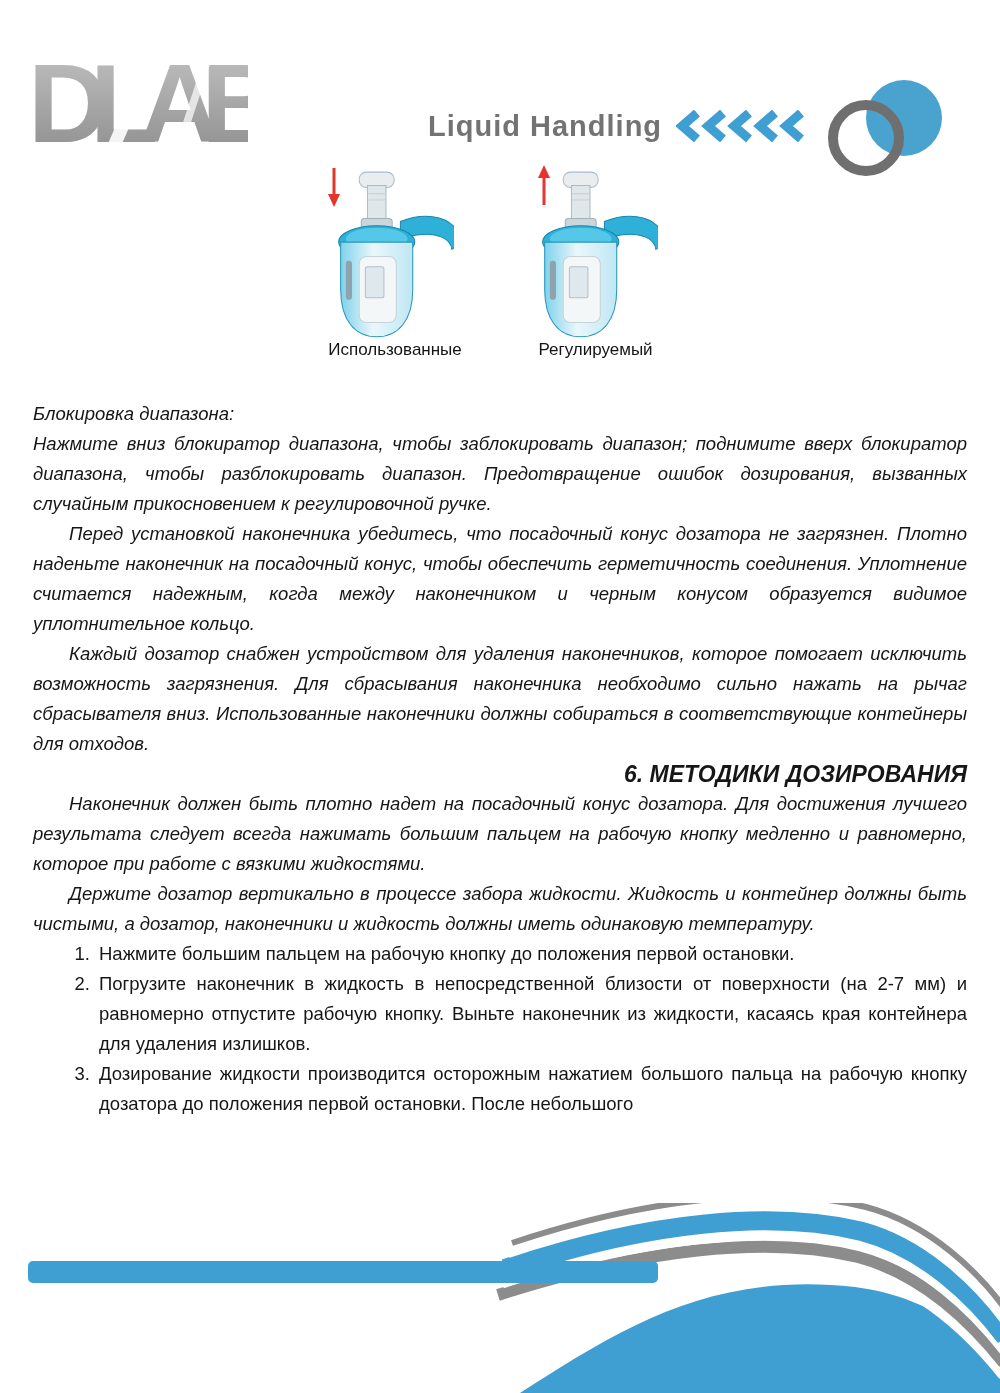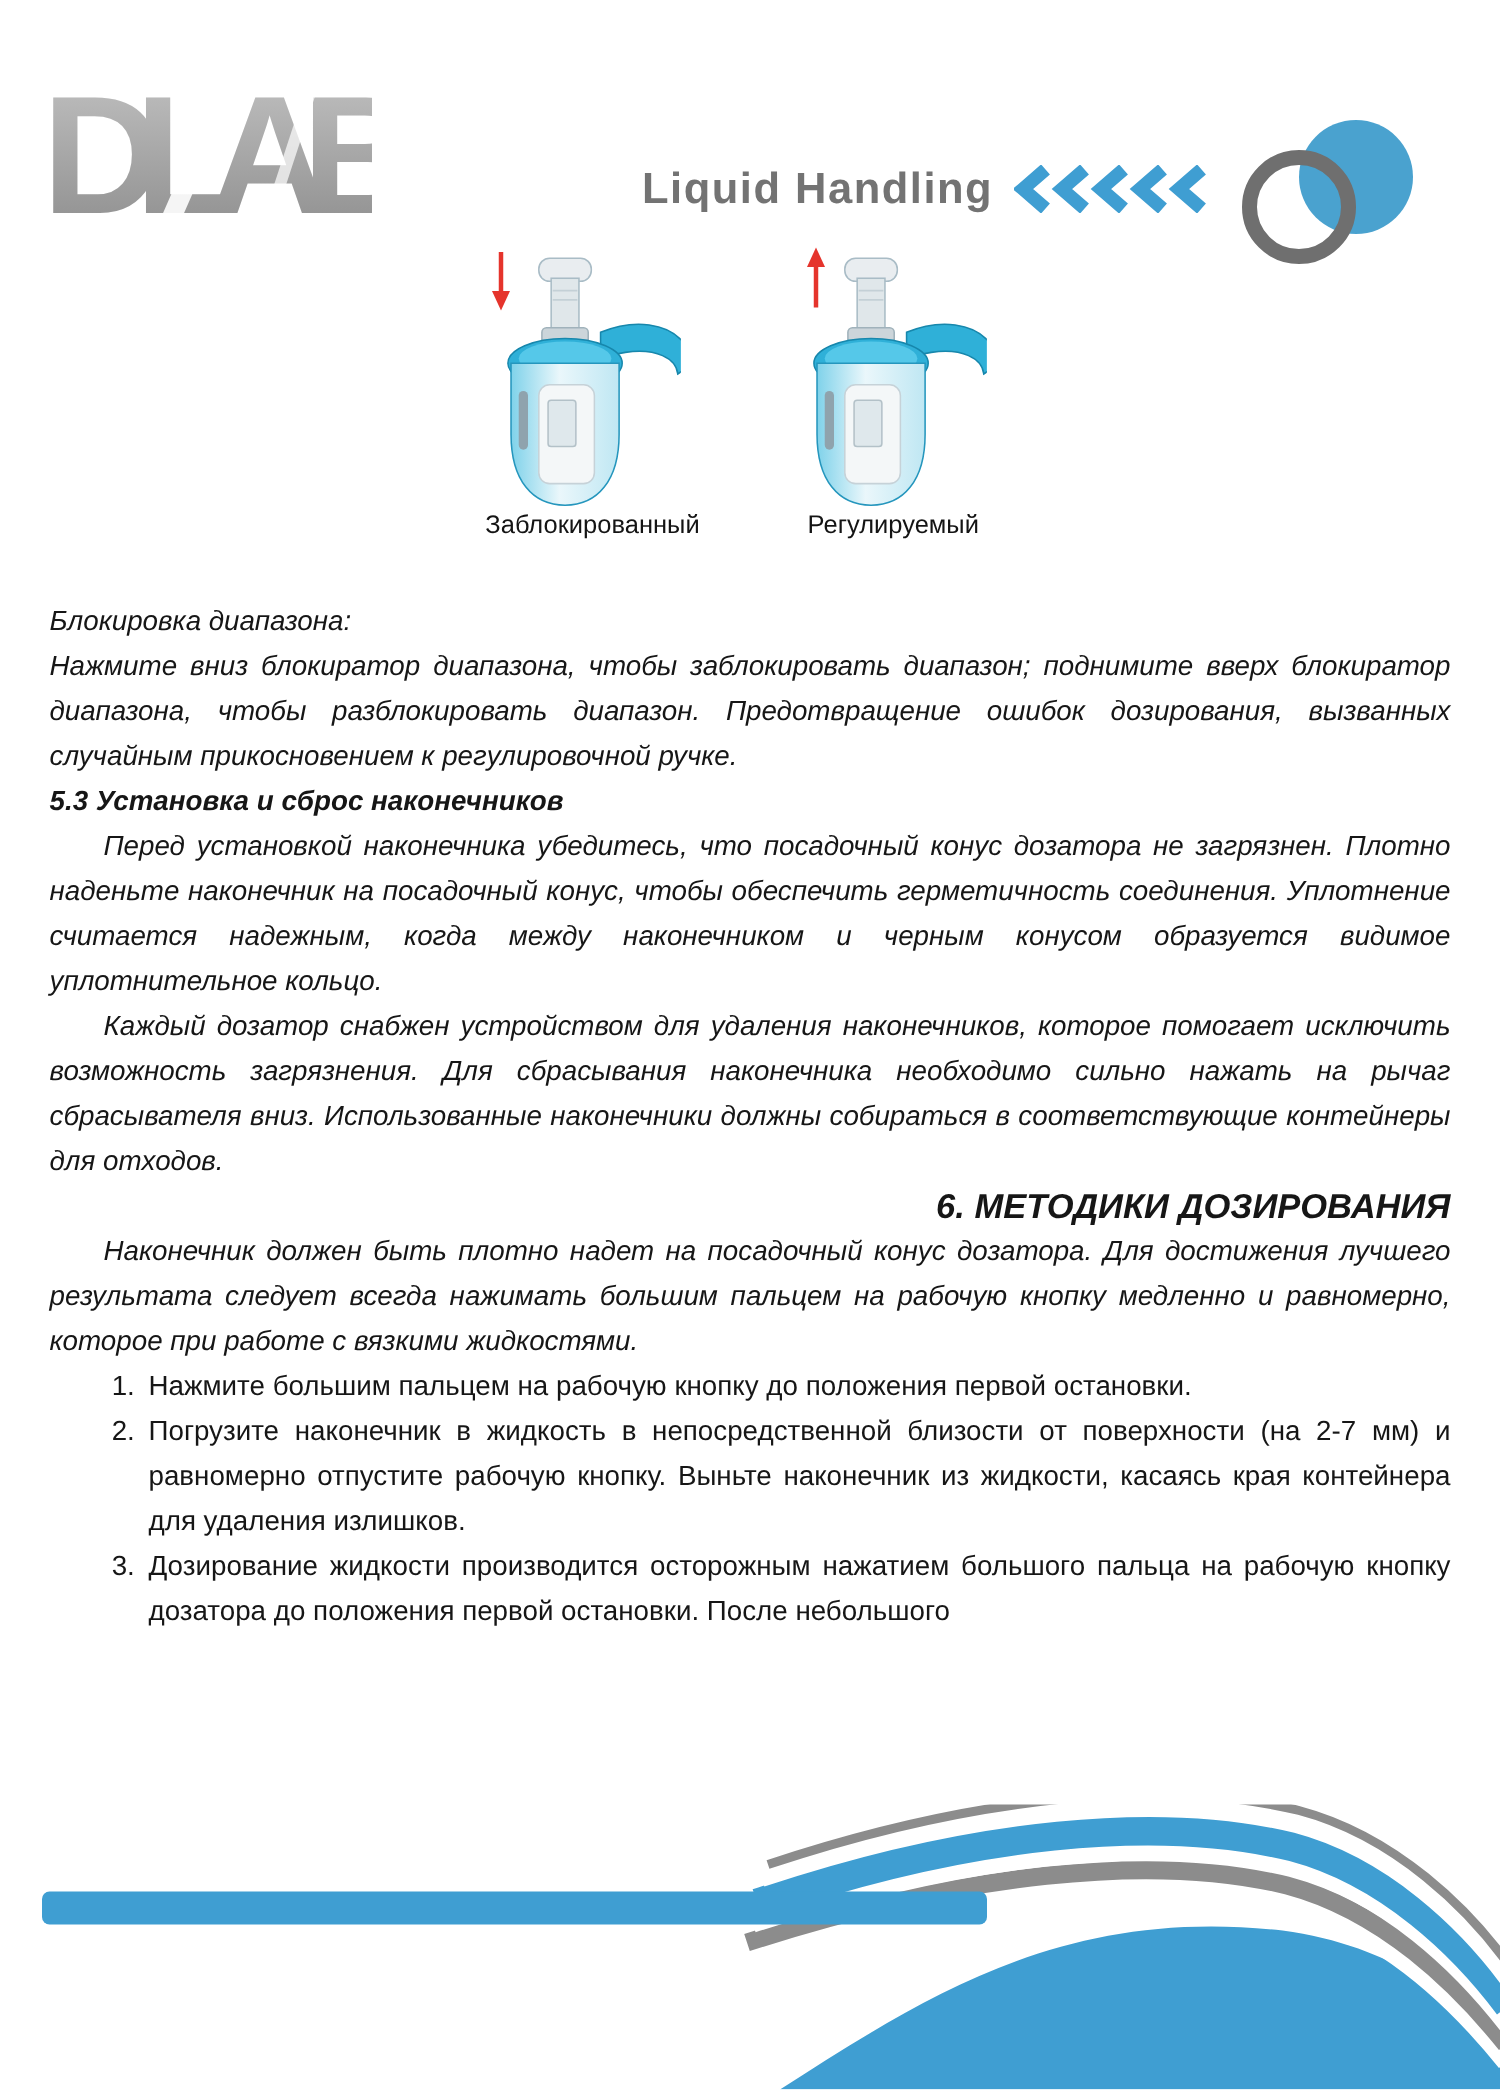--- a/index.html
+++ b/index.html
@@ -118,35 +118,35 @@
 
 <svg class="abs fig-arrow" style="left:326px;top:166px" viewBox="0 0 16 42">
   <line x1="8" y1="2" x2="8" y2="30" stroke="#e5342c" stroke-width="3"></line>
   <polygon points="2,28 14,28 8,41" fill="#e5342c"></polygon>
 </svg>
 <svg class="abs fig-arrow" style="left:536px;top:164px" viewBox="0 0 16 42">
   <line x1="8" y1="13" x2="8" y2="41" stroke="#e5342c" stroke-width="3"></line>
   <polygon points="2,14 14,14 8,1" fill="#e5342c"></polygon>
 </svg>
 
-<div class="abs fig-label" style="left:300px;width:190px">Заблокированный</div>
+<div class="abs fig-label" style="left:300px;width:190px">Использованные</div>
 <div class="abs fig-label" style="left:508px;width:175px">Регулируемый</div>
 
 <div class="abs content">
 
   <p>Блокировка диапазона:</p>
   <p>Нажмите вниз блокиратор диапазона, чтобы заблокировать диапазон; поднимите вверх блокиратор диапазона, чтобы разблокировать диапазон. Предотвращение ошибок дозирования, вызванных случайным прикосновением к регулировочной ручке.</p>
 
-  <p class="h-sub">5.3 Установка и сброс наконечников</p>
   <p class="p-indent">Перед установкой наконечника убедитесь, что посадочный конус дозатора не загрязнен. Плотно наденьте наконечник на посадочный конус, чтобы обеспечить герметичность соединения. Уплотнение считается надежным, когда между наконечником и черным конусом образуется видимое уплотнительное кольцо.</p>
   <p class="p-indent">Каждый дозатор снабжен устройством для удаления наконечников, которое помогает исключить возможность загрязнения. Для сбрасывания наконечника необходимо сильно нажать на рычаг сбрасывателя вниз. Использованные наконечники должны собираться в соответствующие контейнеры для отходов.</p>
 
   <p class="h-main">6. МЕТОДИКИ ДОЗИРОВАНИЯ</p>
 
   <p class="p-indent">Наконечник должен быть плотно надет на посадочный конус дозатора.  Для достижения лучшего результата следует всегда нажимать большим пальцем на рабочую кнопку медленно и равномерно, которое при работе с вязкими жидкостями.</p>
+  <p class="p-indent">Держите дозатор вертикально в процессе забора жидкости. Жидкость и контейнер должны быть чистыми, а дозатор, наконечники и жидкость должны иметь одинаковую температуру.</p>
 
   <ol class="steps">
     <li>Нажмите большим пальцем на рабочую кнопку до положения первой остановки.</li>
     <li>Погрузите наконечник в жидкость в непосредственной близости от поверхности (на 2-7 мм) и равномерно отпустите рабочую кнопку. Выньте наконечник из жидкости, касаясь края контейнера для удаления излишков.</li>
     <li>Дозирование жидкости производится осторожным нажатием большого пальца на рабочую кнопку дозатора до положения первой остановки. После небольшого</li>
   </ol>
 
 </div>
 
 <svg class="abs footer-wave" width="1000" height="190" viewBox="0 0 1000 190">

